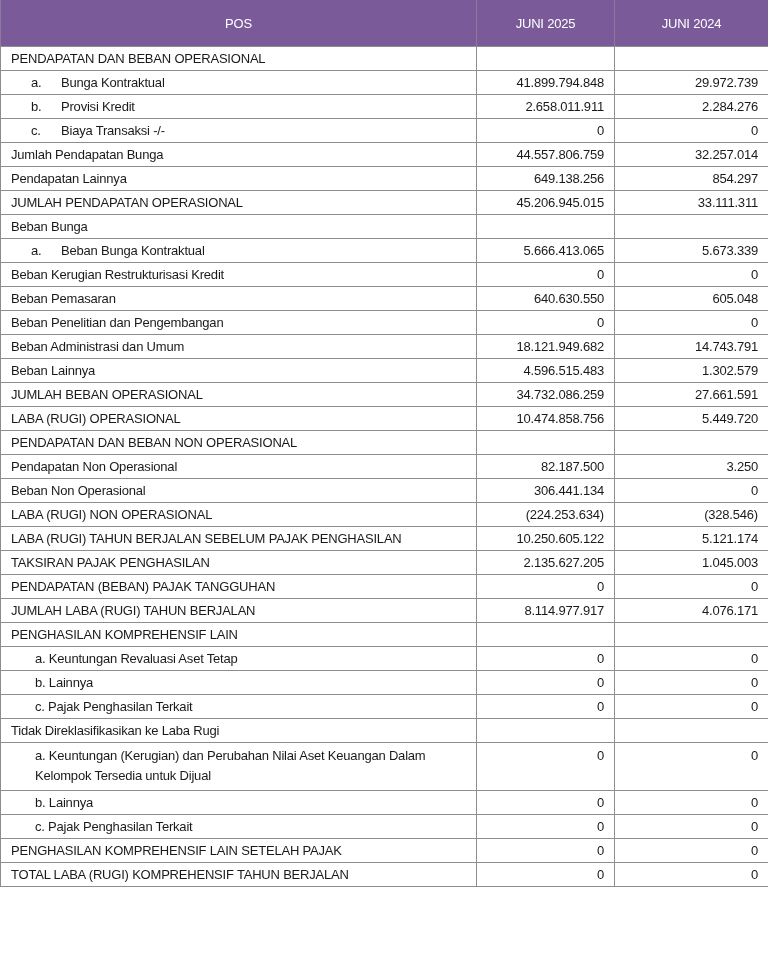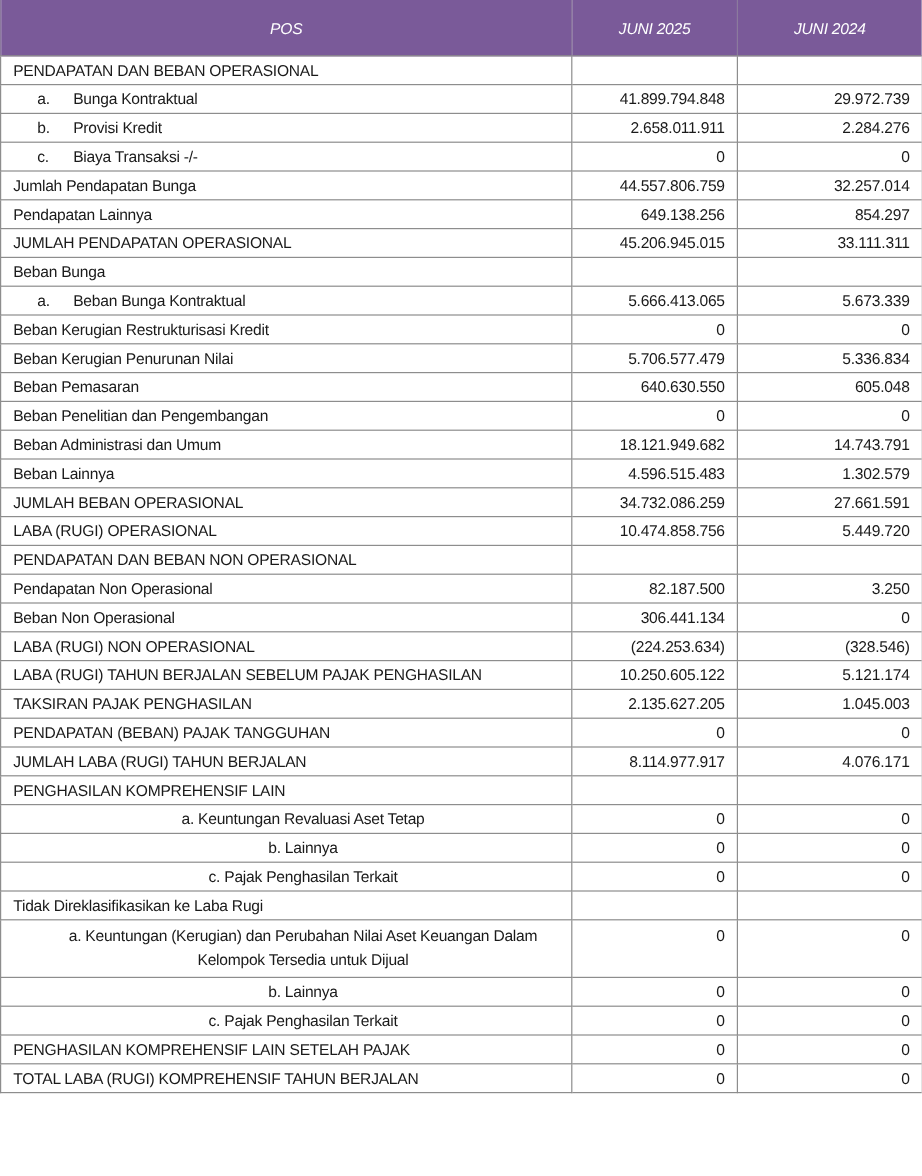--- a/index.html
+++ b/index.html
@@ -20,35 +20,34 @@
     background: #7a5a99;
     color: #ffffff;
     font-weight: normal;
     font-size: 13px;
     height: 46px;
     text-align: center;
     border-left: 1px solid #8c7a9e;
     border-right: 1px solid #8c7a9e;
     border-bottom: 1px solid #8d8d8d;
     padding: 0;
-    font-style: italic;
   }
   tbody td {
     height: 23px;
     padding: 0 6px 0 10px;
     border: 1px solid #8d8d8d;
     border-top-width: 1px;
     vertical-align: middle;
     white-space: nowrap;
     overflow: hidden;
   }
   tbody tr { height: 24px; }
   td.num { text-align: right; padding-right: 10px; }
   td.ind1 { padding-left: 30px; margin-left: 40px; }
-  td.ind2 { padding-left: 34px; text-align: center; }
+  td.ind2 { padding-left: 34px; }
   .lbl-letter { display: inline-block; width: 30px; }
   tr.tall td { height: 44px; vertical-align: top; padding-top: 3px; white-space: normal; line-height: 20px; }
   tr.tall td.num { vertical-align: top; }
 </style>
 </head>
 <body>
 
 <table>
   <colgroup>
       <col class="c-pos">
@@ -107,25 +106,20 @@
         <td class="ind1"><span class="lbl-letter">a.</span><span>Beban Bunga Kontraktual</span></td>
         <td class="num">5.666.413.065</td>
         <td class="num">5.673.339</td>
       </tr>
     <tr>
         <td>Beban Kerugian Restrukturisasi Kredit</td>
         <td class="num">0</td>
         <td class="num">0</td>
       </tr>
     <tr>
-        <td>Beban Kerugian Penurunan Nilai</td>
-        <td class="num">5.706.577.479</td>
-        <td class="num">5.336.834</td>
-      </tr>
-    <tr>
         <td>Beban Pemasaran</td>
         <td class="num">640.630.550</td>
         <td class="num">605.048</td>
       </tr>
     <tr>
         <td>Beban Penelitian dan Pengembangan</td>
         <td class="num">0</td>
         <td class="num">0</td>
       </tr>
     <tr>

